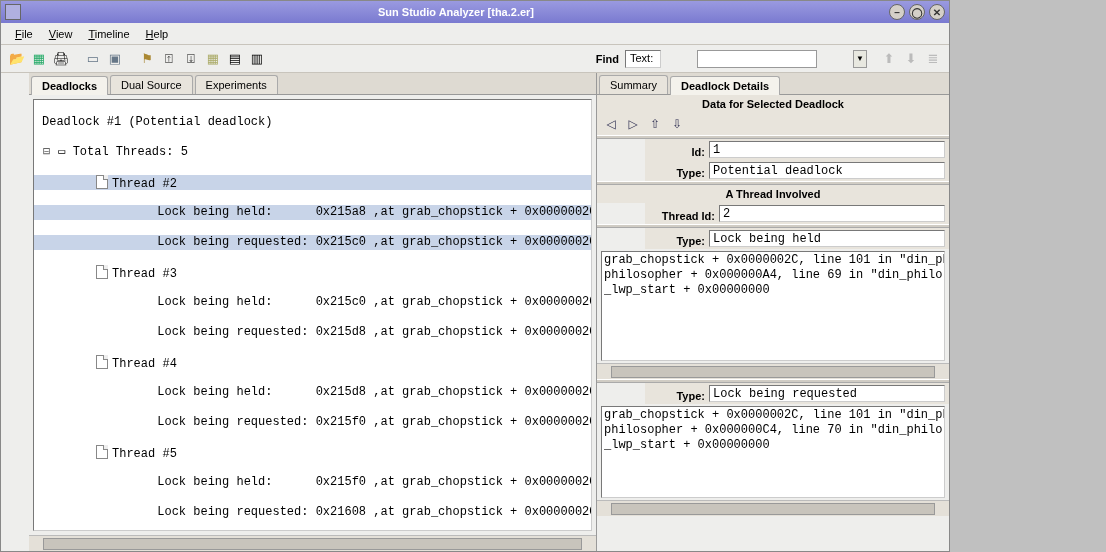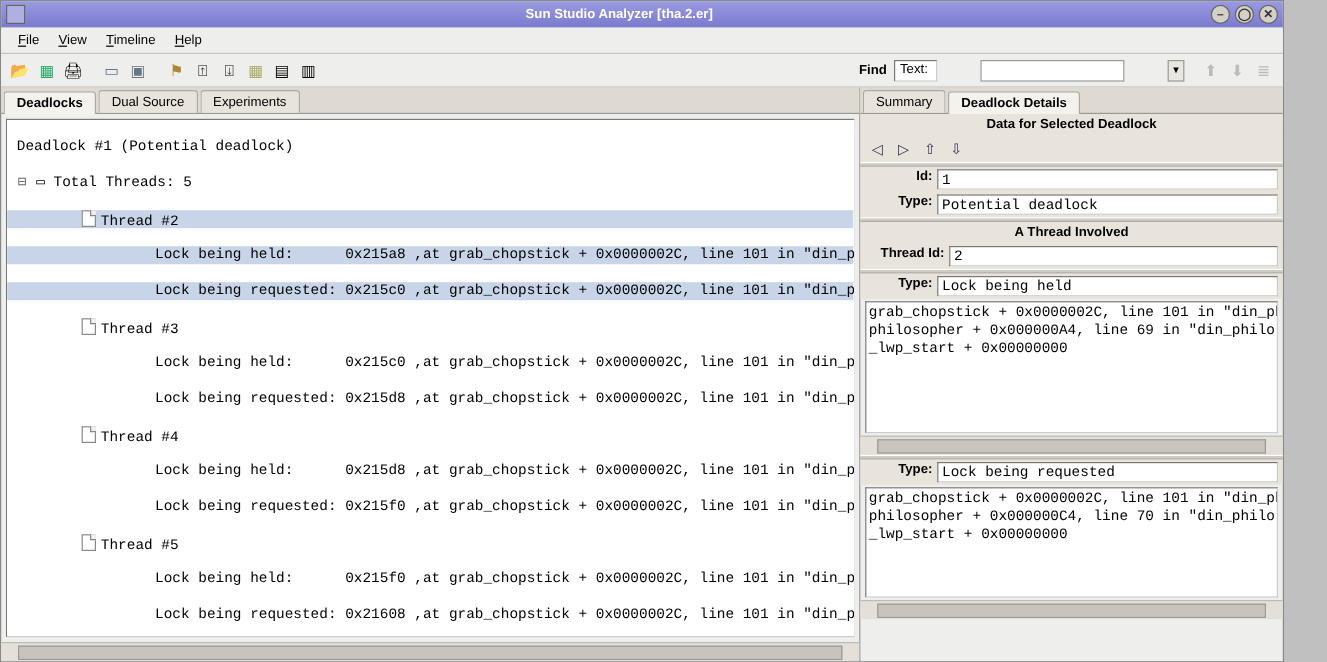--- a/index.html
+++ b/index.html
@@ -1,51 +1,51 @@
 <!DOCTYPE html>
 <html><head>
 <meta charset="utf-8">
 <style>
 * { box-sizing: border-box; margin: 0; padding: 0; }
 body { font-family: "Lucida Sans", Arial, sans-serif; font-size: 11px; background: #c0c0c0; }
-.window { width: 1070px; height: 552px; background: #eeeeec; border: 1px solid #888; display: flex; flex-direction: column; }
+.window { width: 950px; height: 552px; background: #eeeeec; border: 1px solid #888; display: flex; flex-direction: column; }
 .titlebar { height: 22px; background: linear-gradient(to bottom, #9a9ae0, #7a7ad0); display: flex; align-items: center; color: #fff; font-weight: bold; font-size: 11px; padding: 0 4px; }
 .titlebar .appicon { width: 16px; height: 16px; background: #b0b0e0; margin-right: 6px; border: 1px solid #666; }
 .titlebar .title { flex: 1; text-align: center; }
 .titlebar .winbtn { width: 16px; height: 16px; border-radius: 8px; background: #d4d0c8; border: 1px solid #666; margin-left: 4px; display: flex; align-items: center; justify-content: center; font-size: 10px; cursor: pointer; color:#333;}
 .menubar { height: 22px; background: #eeeeec; display: flex; align-items: center; padding: 0 6px; border-bottom: 1px solid #c8c4bc; }
 .menuitem { padding: 2px 8px; cursor: pointer; }
 .menuitem u { text-decoration: underline; }
 .toolbar { height: 28px; background: #eeeeec; display: flex; align-items: center; padding: 0 6px; border-bottom: 1px solid #c8c4bc; gap: 2px; }
 .tbtn { width: 20px; height: 20px; display: flex; align-items: center; justify-content: center; cursor: pointer; font-size: 13px; }
 .tsep { width: 8px; }
 .findlabel { margin-left: auto; font-weight: bold; padding-right: 4px; }
 .findcombo { display:flex; align-items:center;gap:36px; }
 .findtype { border: 1px inset #ccc; background:#fff; padding: 1px 4px; height:18px; min-width:36px; }
 .findinput { width: 120px; height: 18px; border: 1px solid #999; background:#fff; padding: 0 2px; }
 .finddrop { width:14px; height:18px; border:1px solid #999; background:#e8e8e0; display:flex; align-items:center; justify-content:center; font-size:8px;}
-.content { flex: 1; display: flex; overflow: hidden; }
+.content { flex: 1; display: flex; overflow: hidden; padding-left: 28px; }
 .leftpane { flex: 1; display: flex; flex-direction: column; border-right: 1px solid #999; min-width:0;}
 .rightpane { width: 352px; display: flex; flex-direction: column; }
 .tabs { display: flex; background: #dedad2; padding: 2px 2px 0 2px; border-bottom: 1px solid #999; }
 .tab { padding: 3px 10px; background: #e8e4dc; border: 1px solid #aaa; border-bottom: none; margin-right: 2px; cursor: pointer; border-radius: 3px 3px 0 0; font-size:11px;}
 .tab.active { background: #f4f2ec; font-weight: bold; position: relative; top: 1px; }
 .summary { padding: 3px 6px; background: #e0ddd4; border-bottom: 1px solid #bbb; font-family: "Courier New", monospace; font-weight: bold; font-size:12px;}
 .treepane { flex: 1; background: #fff; overflow: auto; border: 1px inset #ccc; margin: 4px; font-family: "Courier New", monospace; font-size: 12px; line-height: 15px; white-space: pre; position: relative; padding-bottom:2px;}
 .treeline { height: 15px; padding-left: 8px; }
 .treeline.sel { background: #c8d4e8; }
 .treehandle { display:inline-block; width:9px; text-align:center; color:#666;}
 .pageicon { display:inline-block; width:12px; height:14px; border:1px solid #888; background:#fff; margin:0 4px 0 18px; vertical-align:-2px; position:relative;}
 .pageicon::after{content:"";position:absolute;top:-1px;right:-1px;width:4px;height:4px;background:#eee;border-left:1px solid #888;border-bottom:1px solid #888;}
 .scrollh { height:16px; background:#e4e0d8; border-top:1px solid #bbb; display:flex; align-items:center;}
 .scrollh .thumb { height:12px; background:#c8c4bc; border:1px solid #999; margin:0 14px;}
 .sectionhdr { text-align: center; font-weight: bold; padding: 3px; background:#e8e4dc;}
 .navbtns { display: flex; gap: 6px; padding: 3px 6px; background:#e8e4dc;}
 .navbtn { width: 16px; height: 16px; display:flex; align-items:center; justify-content:center; cursor:pointer; font-size:12px; color:#335;}
-.fieldrow { display: flex; align-items: flex-start; padding: 2px 4px; background:#e8e4dc;}
+.fieldrow { display: flex; align-items: flex-end; padding: 2px 4px; background:#e8e4dc;margin-left:48px;}
 .fieldrow label { width: 60px; text-align: right; font-weight: bold; padding-right: 4px; font-size:11px;}
 .fieldrow .fval { flex: 1; background: #fff; border: 1px inset #ccc; padding: 1px 3px; font-family: "Courier New", monospace; font-size:12px; height:17px; overflow:hidden;}
 .stackbox { background: #fff; border: 1px inset #ccc; margin: 2px 4px; font-family:"Courier New", monospace; font-size:12px; white-space:pre; overflow:hidden; padding:1px 2px; line-height:15px;}
 .stackwrap { display:flex; flex-direction:column; }
 .rsplit { height:4px; background:#d0ccc4; border-top:1px solid #fff; border-bottom:1px solid #aaa;}
 </style>
 </head>
 <body>
 
 <div class="window">

